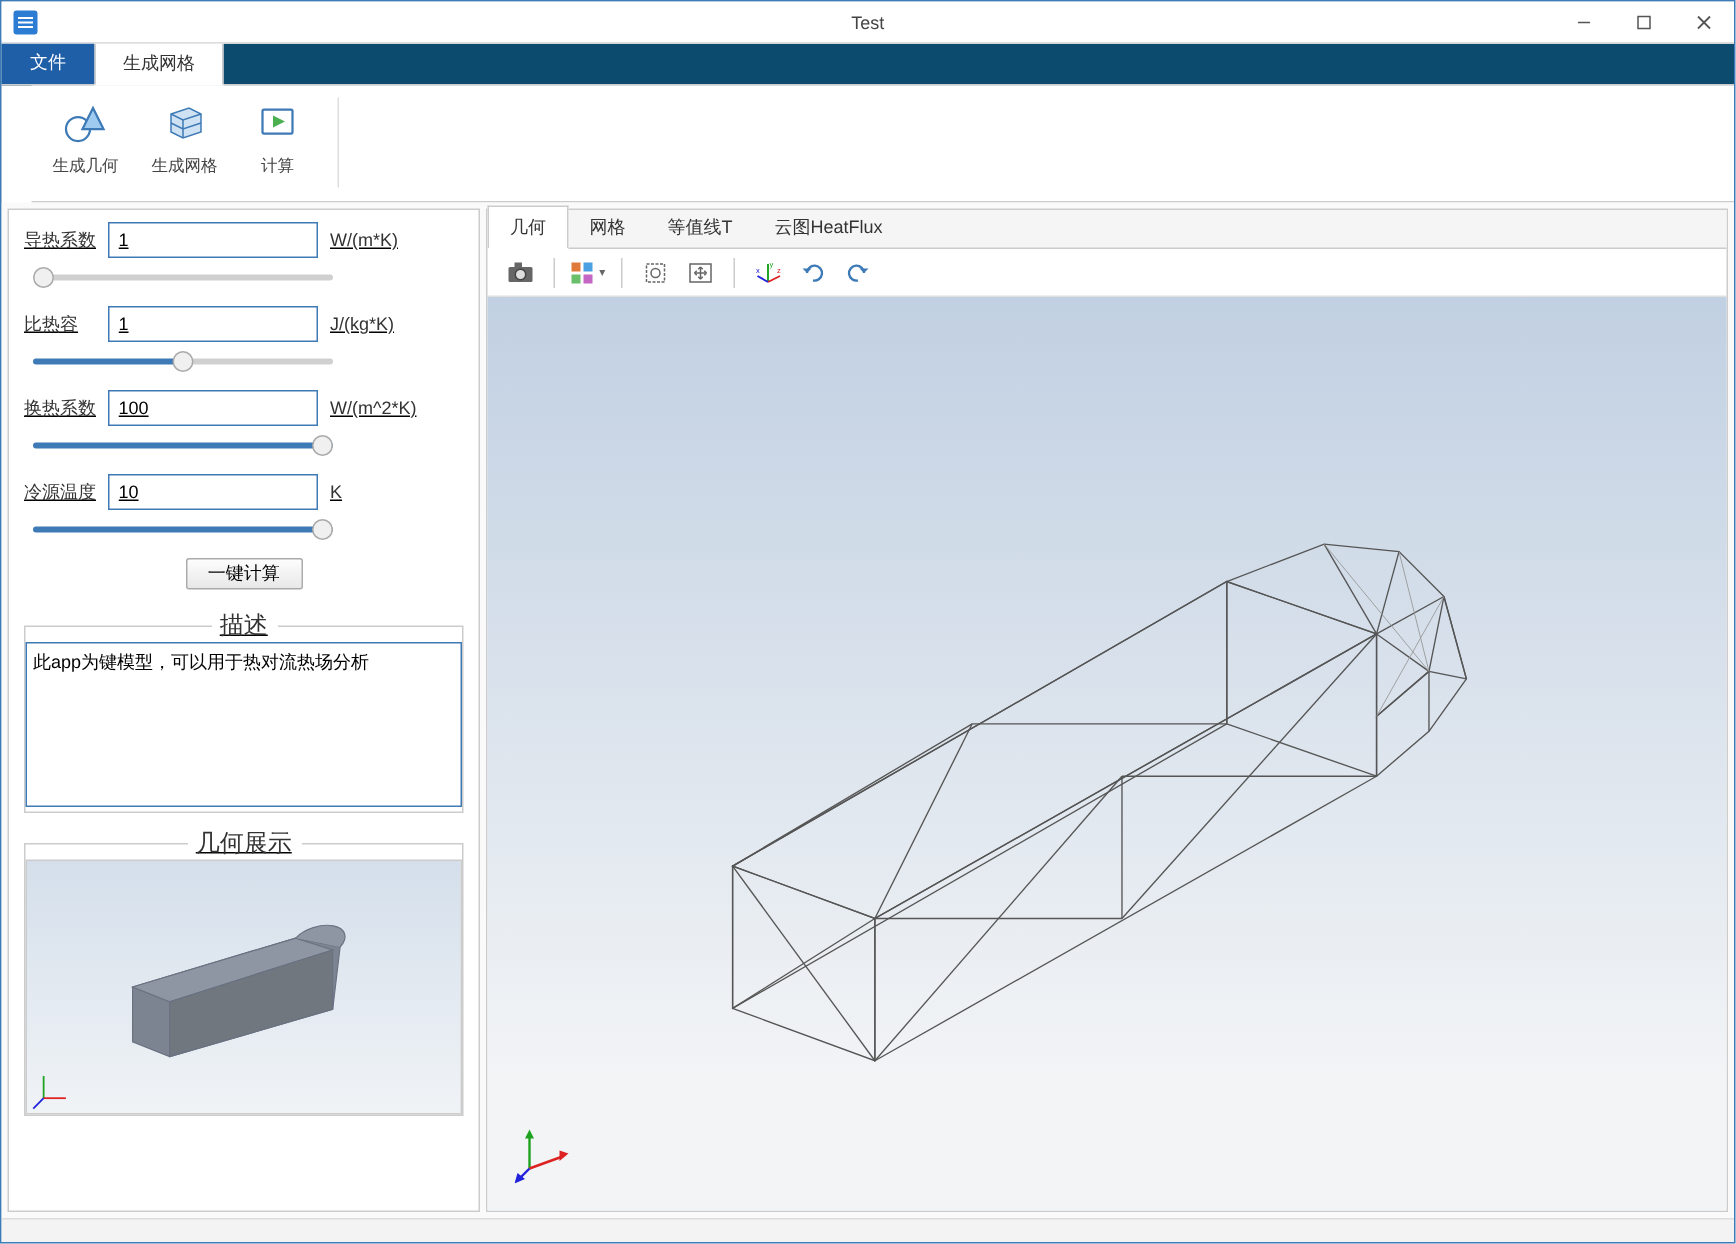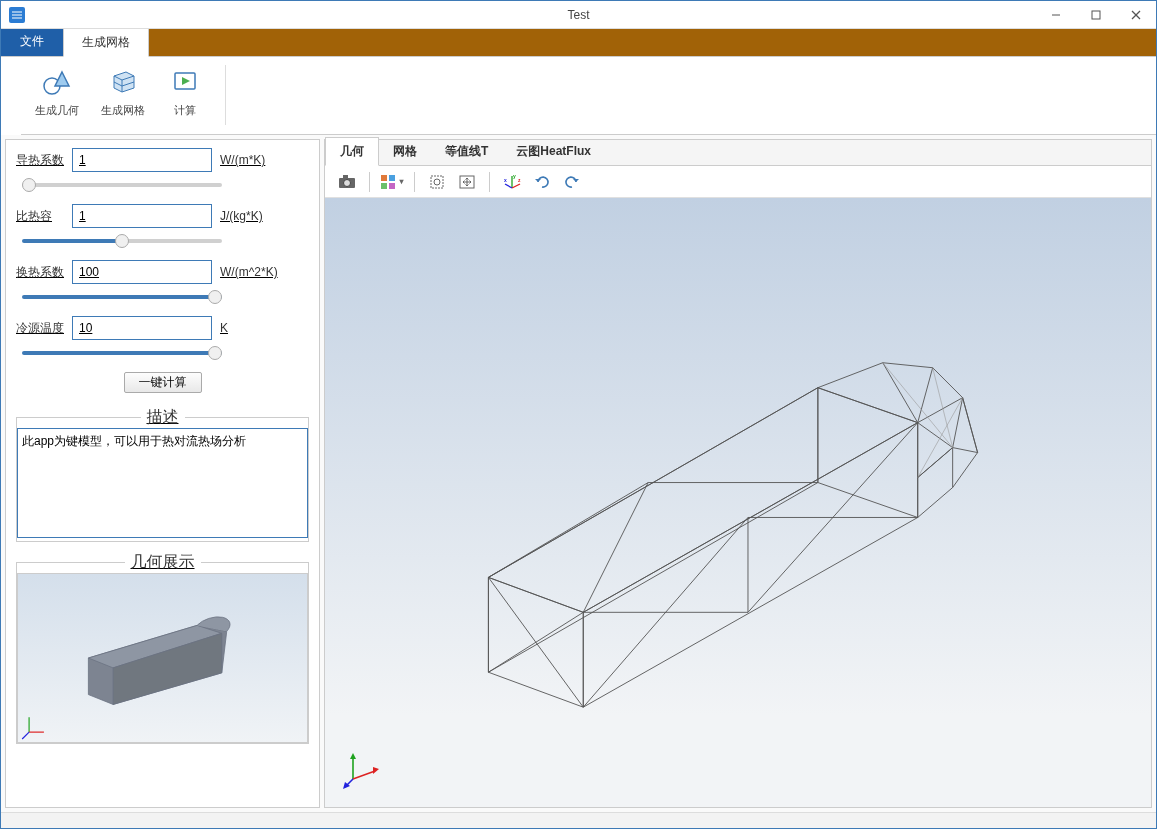--- a/index.html
+++ b/index.html
@@ -19,21 +19,21 @@
   background: #fff;
   display: flex;
   align-items: center;
   position: relative;
   border-bottom: 1px solid #ddd;
 }
 .titlebar .app-icon { width: 20px; height: 20px; margin-left: 6px; display:flex; align-items:center; justify-content:center; }
 .titlebar .title { position:absolute; left:50%; transform:translateX(-50%); color:#444; font-size:12px; }
 .win-controls { position:absolute; right:0; top:0; height:100%; display:flex; }
 .win-controls div { width:40px; display:flex; align-items:center; justify-content:center; color:#666; cursor:default; font-size:12px; }
-.menubar { height:28px; background:#a16207; display:flex; align-items:flex-end; border-bottom:1px solid #ccc; }
+.menubar { height:28px; background:#0c4a6e; display:flex; align-items:flex-end; border-bottom:1px solid #ccc; }
 .menu-tab { padding:5px 18px; border:1px solid transparent; cursor:pointer; font-size:12px; }
 .menu-tab.file { background:#1f5fa8; color:#fff; }
 .menu-tab.page { background:#fff; color:#333; border:1px solid #ccc; border-bottom:1px solid #fff; margin-bottom:-1px; }
 .ribbon { height:78px; background:#fff; display:flex; align-items:flex-start; padding:4px 10px; gap:14px; border-bottom:1px solid #ccc;margin-left:20px; }
 .ribbon-item { display:flex; flex-direction:column; align-items:center; gap:4px; cursor:pointer; padding:2px 4px; }
 .ribbon-item .ico { width:36px; height:36px; display:flex; align-items:center; justify-content:center; }
 .ribbon-item .lbl { font-size:11px; color:#444; }
 .ribbon-sep { width:1px; height:60px; background:#ddd; margin:4px 4px 0; }
 .content { flex:1; display:flex; overflow:hidden; background:#fafafa; }
 .sidebar { width:315px; background:#fff; border:1px solid #ccc; margin:4px; padding:8px 10px; overflow:auto;text-decoration:underline; }
@@ -45,21 +45,21 @@
 input[type=range] { -webkit-appearance:none; width:100%; height:4px; background:#3E7AB6; border-radius:2px; outline:none; }
 input[type=range]::-webkit-slider-thumb { -webkit-appearance:none; width:14px; height:14px; background:#f0f0f0; border:1px solid #aaa; border-radius:50%; cursor:pointer; }
 .slider.gray input[type=range] { background:#d0d0d0; }
 .slider.half input[type=range] { background:linear-gradient(to right,#3E7AB6 0%,#3E7AB6 50%,#d0d0d0 50%,#d0d0d0 100%); }
 .calc-row { text-align:center; margin:8px 0 14px; }
 .calc-btn { padding:1px 14px; background:linear-gradient(#fdfdfd,#e8e8e8); border:1px solid #aaa; border-radius:2px; cursor:pointer; font-size:12px; }
 fieldset { border:1px solid #ccc; margin-bottom:10px; }
 fieldset legend { margin-left:auto; margin-right:auto; text-align:center; padding:0 6px; color:#333; font-size:16px; }
 .desc-box textarea { width:100%; height:110px; border:1px solid #3E7AB6; resize:none; padding:4px; font-family:inherit; font-size:12px; }
 .geo-preview { height:170px; border:1px solid #ccc; background:linear-gradient(#d4dfeb, #f0f3f6); position:relative; overflow:hidden;}
-.main { flex:1; margin:4px 4px 4px 0; border:1px solid #ccc; background:#fff; display:flex; flex-direction:column;font-weight:bold; }
+.main { flex:1; margin:4px 4px 4px 0; border:1px solid #ccc; background:#fff; display:flex; flex-direction:column; }
 .main-tabs { height:26px; display:flex; align-items:flex-end; border-bottom:1px solid #ccc; background:#f5f5f5; }
 .main-tab { padding:5px 14px; cursor:pointer; color:#333; font-size:12px; }
 .main-tab.active { background:#fff; border:1px solid #ccc; border-bottom:1px solid #fff; margin-bottom:-1px; }
 .main-toolbar { height:32px; display:flex; align-items:center; padding:0 8px; gap:2px; border-bottom:1px solid #e0e0e0; }
 .tool-btn { width:28px; height:26px; display:flex; align-items:center; justify-content:center; cursor:pointer; border:1px solid transparent; border-radius:2px;}
 .tool-sep { width:1px; height:20px; background:#ccc; margin:0 6px; }
 .viewport { flex:1; background:linear-gradient(#C1D0E2, #F2F4F6 85%); position:relative; overflow:hidden; }
 .axis-widget { position:absolute; left:18px; bottom:18px; width:40px; height:40px; }
 .status-bar { height:16px; background:#f3f3f3; border-top:1px solid #ddd; }
 </style>

